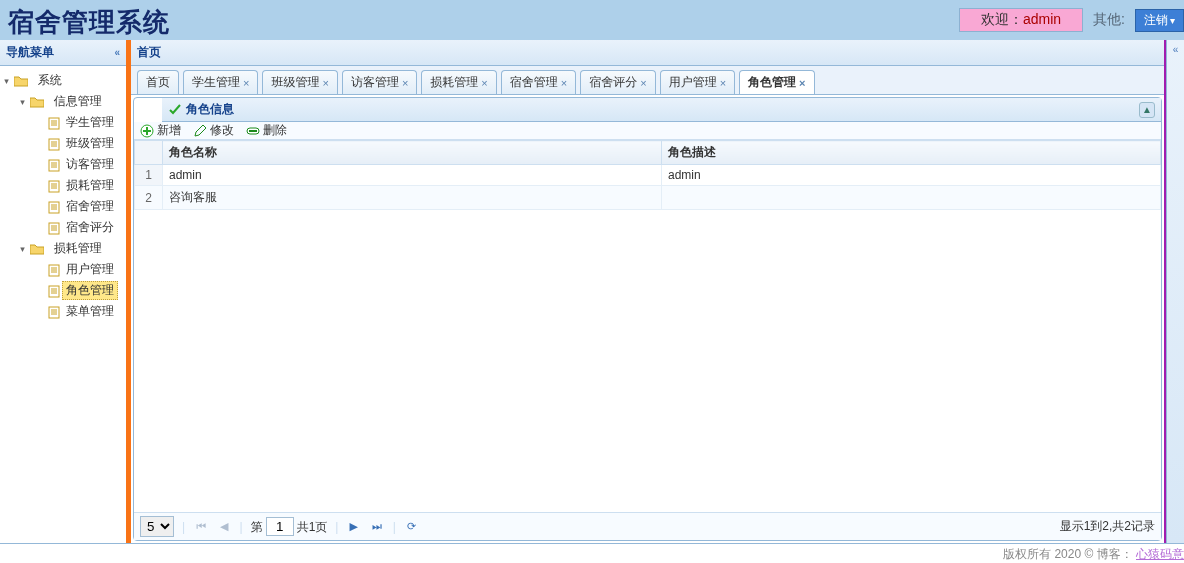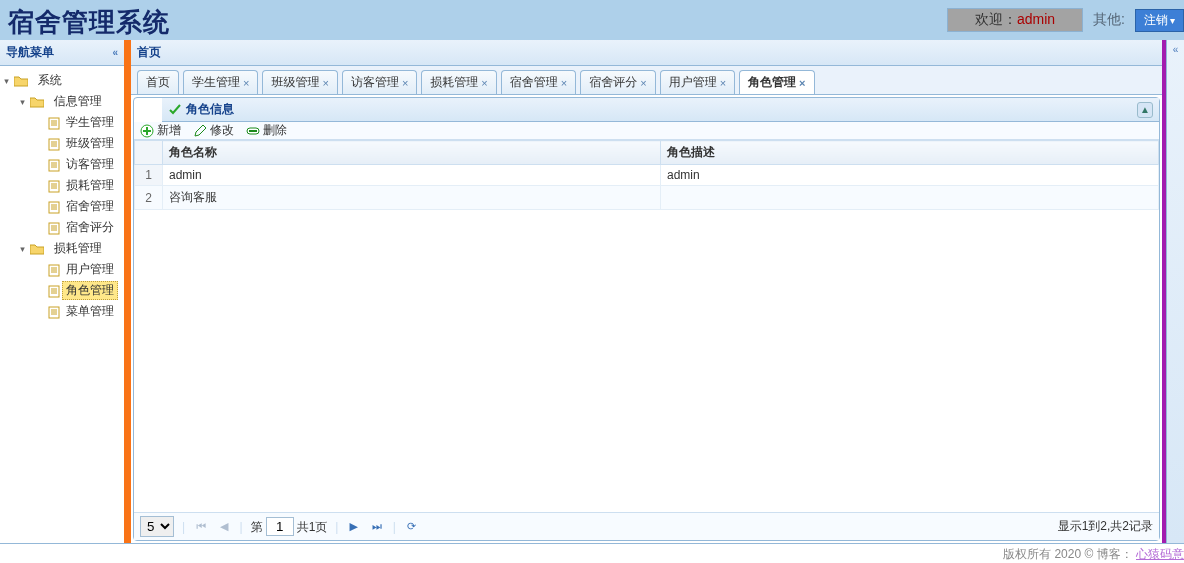--- a/index.html
+++ b/index.html
@@ -2,44 +2,44 @@
 <html><head>
 <meta charset="utf-8">
 <style>
 * { box-sizing: border-box; margin: 0; padding: 0; font-family: "Microsoft YaHei", Arial, sans-serif; }
 html, body { height: 100%; background: #fff; font-size: 12px; color: #333; }
 
 
 .top-bar { height: 40px; background: #aed0ea; display: flex; align-items: flex-end; position: relative; }
 .logo { font-size: 26px; font-weight: 900; color: #142a6b; letter-spacing: 1px; padding-left: 8px; font-family: "KaiTi","STKaiti",serif; }
 .top-right { position: absolute; right: 0; top: 0; height: 40px; display: flex; align-items: center; }
-.welcome-box { background: #a3a3a3; border: 1px solid #8cb1d1; padding: 2px 27px; font-size: 14px; }
+.welcome-box { background: #f9a8d4; border: 1px solid #8cb1d1; padding: 2px 21px; font-size: 14px; }
 .welcome-box .user { color: #a00; }
 .other-box { padding: 0 10px; color: #567; font-size: 14px; }
 .logout-btn { background: #3d7fd6; color: #fff; padding: 2px 8px; border: 1px solid #2b63a8; font-size: 12px; cursor: pointer; display: flex; align-items: center; gap: 2px; }
 .logout-btn .arrow { font-size: 10px; }
 
 .body-wrap { display: flex; height: calc(100% - 60px); }
 
-.sidebar { width: 131px; border-right: 7px solid #f97316; display: flex; flex-direction: column; }
+.sidebar { width: 131px; border-right: 5px solid #f97316; display: flex; flex-direction: column; }
 .panel-title { background: linear-gradient(#e9f2fb,#d7e7f6); border-bottom: 1px solid #94b8d8; padding: 4px 6px; font-weight: bold; color: #15428b; display: flex; justify-content: space-between; align-items: center; }
 .panel-title .collapse { color: #4a7bbb; cursor: pointer; font-size: 10px; }
 .tree { padding: 4px 0 4px 2px; flex: 1; overflow: auto; }
 .tree-node { white-space: nowrap; padding: 1px 0; }
 .tree-toggle { display: inline-block; width: 9px; text-align: center; color: #666; cursor: pointer; font-size: 9px; }
 .tree-folder-icon { display: inline-block; width: 16px; height: 14px; vertical-align: middle; }
 .tree-folder-icon svg { vertical-align: middle; }
 .tree-leaf-icon { display: inline-block; width: 14px; height: 14px; vertical-align: middle; margin-left: 14px; }
 .tree-leaf-icon svg { vertical-align: middle; }
 .tree-label { vertical-align: middle; padding: 1px 4px; cursor: pointer; display: inline-block; }
 .tree-label.sel { background: #ffe88a; border: 1px dotted #c0a040; padding: 0 3px; }
 .tree-children { padding-left: 16px; }
 
 
-.main { flex: 1; display: flex; flex-direction: column; border-right: 4px solid #a21caf; }
+.main { flex: 1; display: flex; flex-direction: column; border-right: 2px solid #a21caf; }
 .main-title { background: linear-gradient(#e9f2fb,#d7e7f6); border-bottom: 1px solid #94b8d8; padding: 4px 6px; font-weight: bold; color: #15428b; display: flex; justify-content: space-between; }
 .tabs { display: flex; gap: 4px; padding: 4px 6px 0 6px; border-bottom: 1px solid #94b8d8; background: #eaf2fb; }
 .tab { border: 1px solid #94b8d8; border-bottom: none; background: linear-gradient(#f6fafd,#e1edf8); padding: 3px 8px; border-radius: 4px 4px 0 0; cursor: pointer; display: flex; align-items: center; gap: 3px; font-size: 12px; }
 .tab.active { background: #fff; font-weight: bold; }
 .tab .close { color: #5b84b1; font-size: 11px; cursor: pointer; }
 
 .content { flex: 1; display: flex; flex-direction: column; padding: 2px; }
 .panel { border: 1px solid #94b8d8; border-radius: 4px; flex: 1; display: flex; flex-direction: column; }
 .panel-head { background: linear-gradient(#e9f2fb,#d6e7f6); border-bottom: 1px solid #94b8d8; padding: 3px 6px; display: flex; align-items: center; justify-content: space-between; margin-left: 28px; }
 .panel-head-left { display: flex; align-items: center; gap: 4px; color: #15428b; font-weight: bold; }

